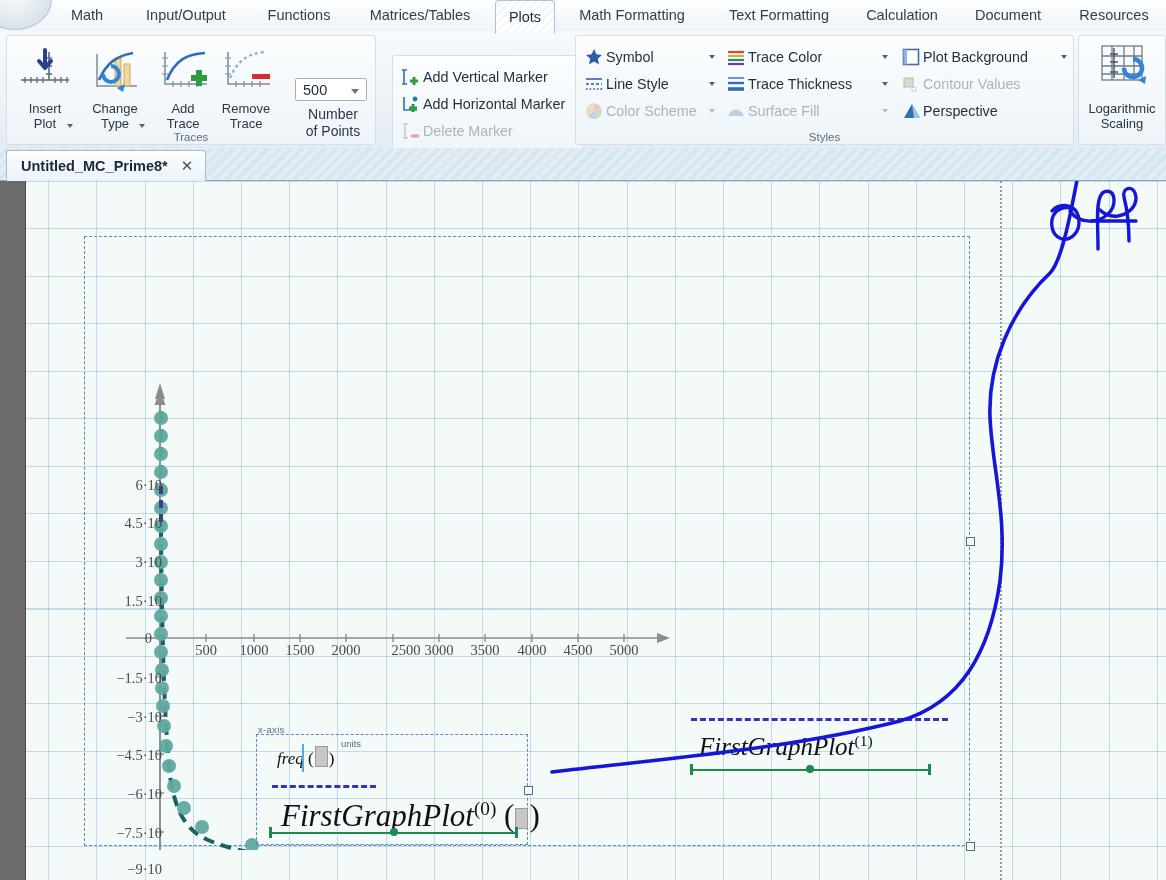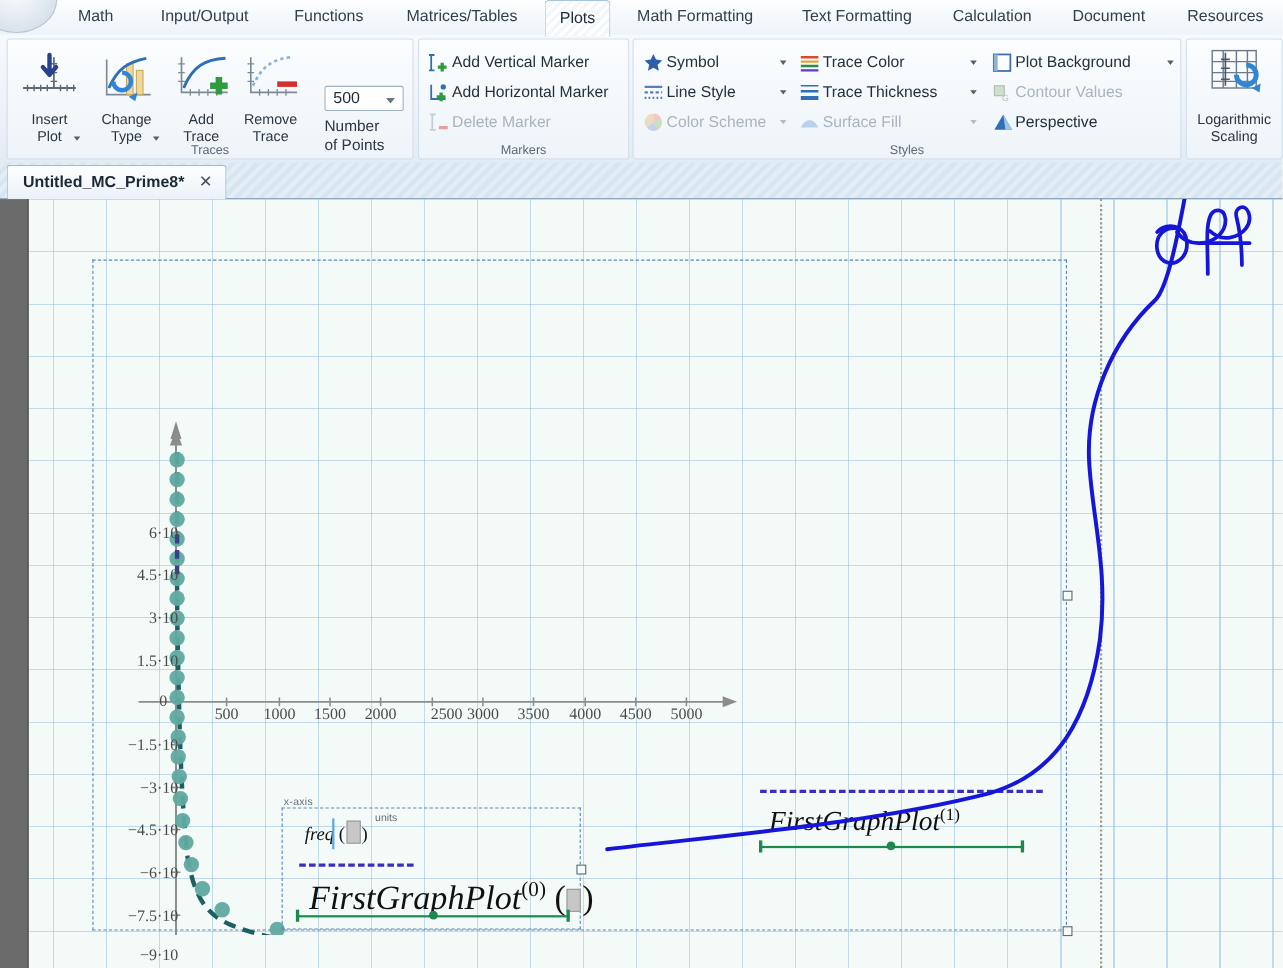--- a/index.html
+++ b/index.html
@@ -83,21 +83,21 @@
     background:#fff;border:1px solid #9fb3c4;border-radius:2px;
     font-size:14.5px;color:#1d2b38;line-height:23px;padding-left:7px;
     box-sizing:border-box;
   }
   .spin .arw{
     position:absolute;right:7px;top:10px;width:0;height:0;
     border-left:4px solid transparent;border-right:4px solid transparent;
     border-top:5px solid #69757f;
   }
   .spinlbl{
-    position:absolute;left:288px;top:70px;width:76px;
+    position:absolute;left:288px;top:70px;width:76px;text-align:center;
     font-size:14px;line-height:17px;color:#2a3744;
   }
 
   
   .doctabs{
     position:absolute;left:0;top:148px;width:1166px;height:32px;
     background:repeating-linear-gradient(135deg,#e3edf6 0 4px,#d8e6f2 4px 8px);
     border-bottom:1px solid #8fa7bb;
   }
   .doctab{
@@ -281,21 +281,21 @@
         <span class="arw"></span>
       </div>
       <div class="spinlbl">
         <span>Number</span><br>
         <span>of Points</span>
       </div>
 
       <div class="gtitle">Traces</div>
     </div>
 
-    <div class="grp" style="left:380px;width:190px;">
+    <div class="grp" style="left:392px;width:190px;margin-top:20px;">
       <div class="smrow" style="left:8px;top:8px;">
         <span class="ic">
           <svg width="20" height="20" viewBox="0 0 20 20">
             <path d="M3 3 V17" stroke="#2f6fb5" stroke-width="1.6"></path>
             <path d="M1 3h5M1 17h5" stroke="#2f6fb5" stroke-width="1.6"></path>
             <path d="M9 14h8M13 10v8" stroke="#2e9b41" stroke-width="3"></path>
           </svg>
         </span>
         <span class="tx">Add Vertical Marker</span>
       </div>

